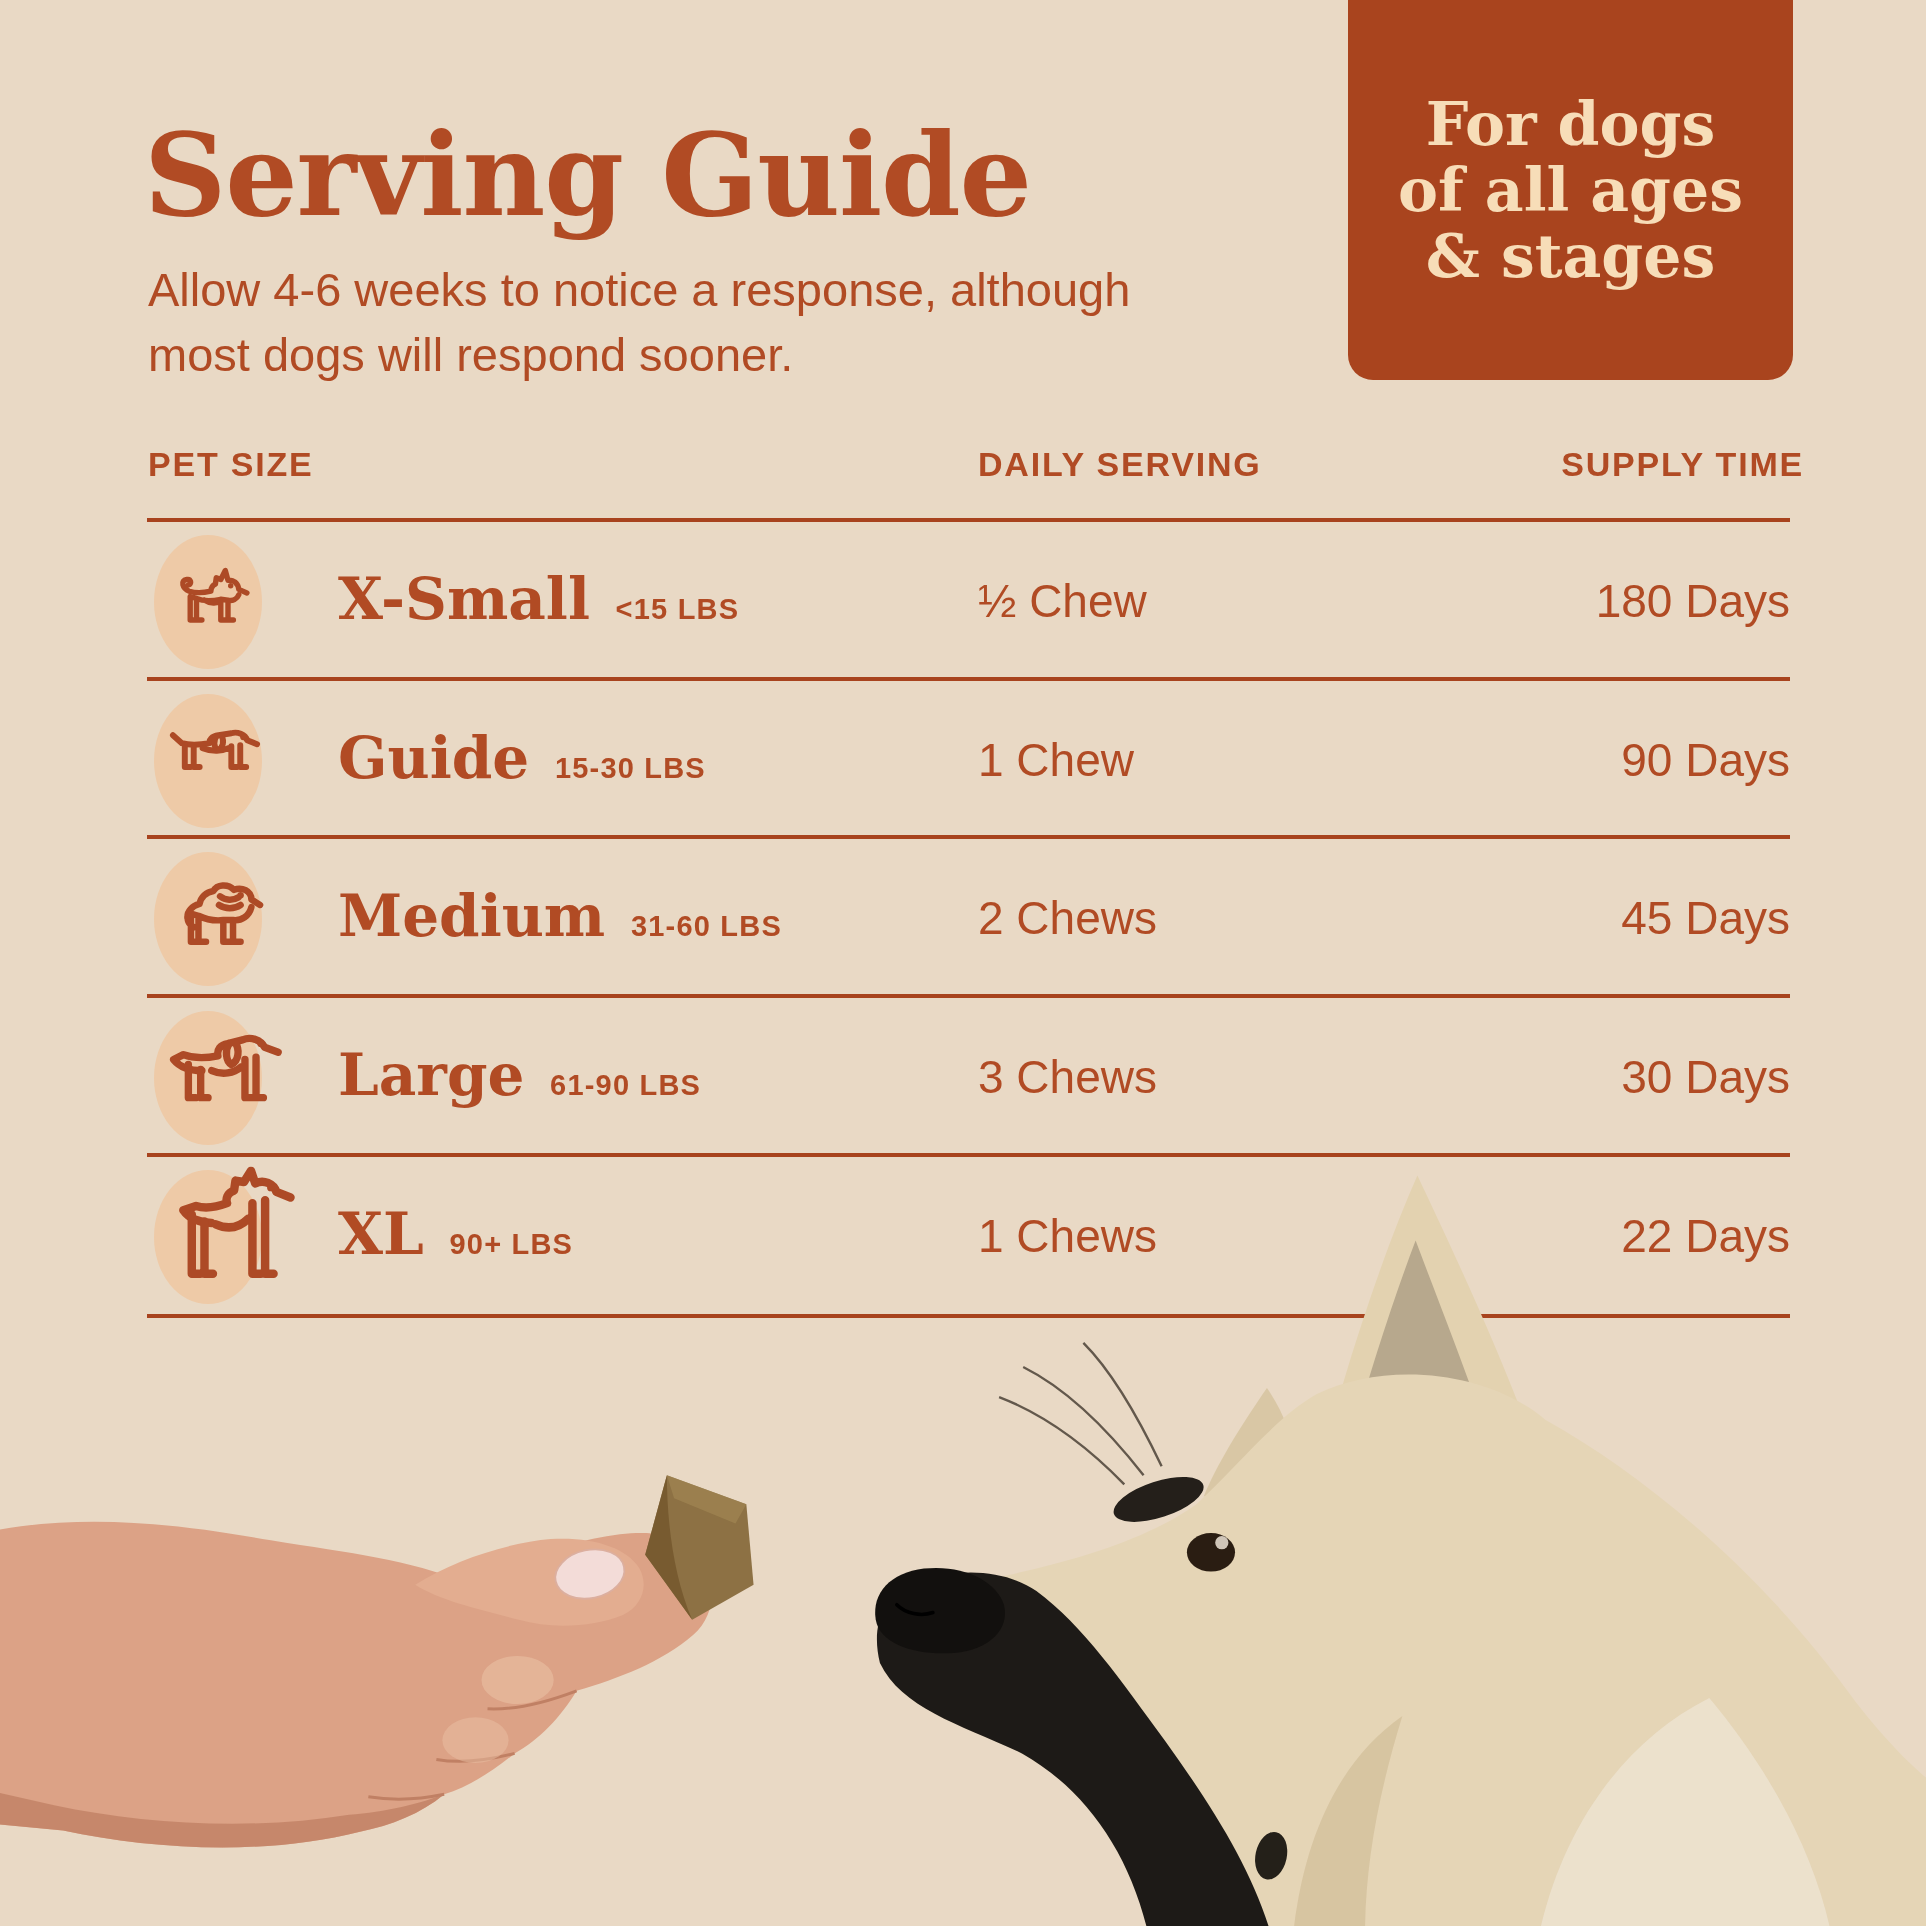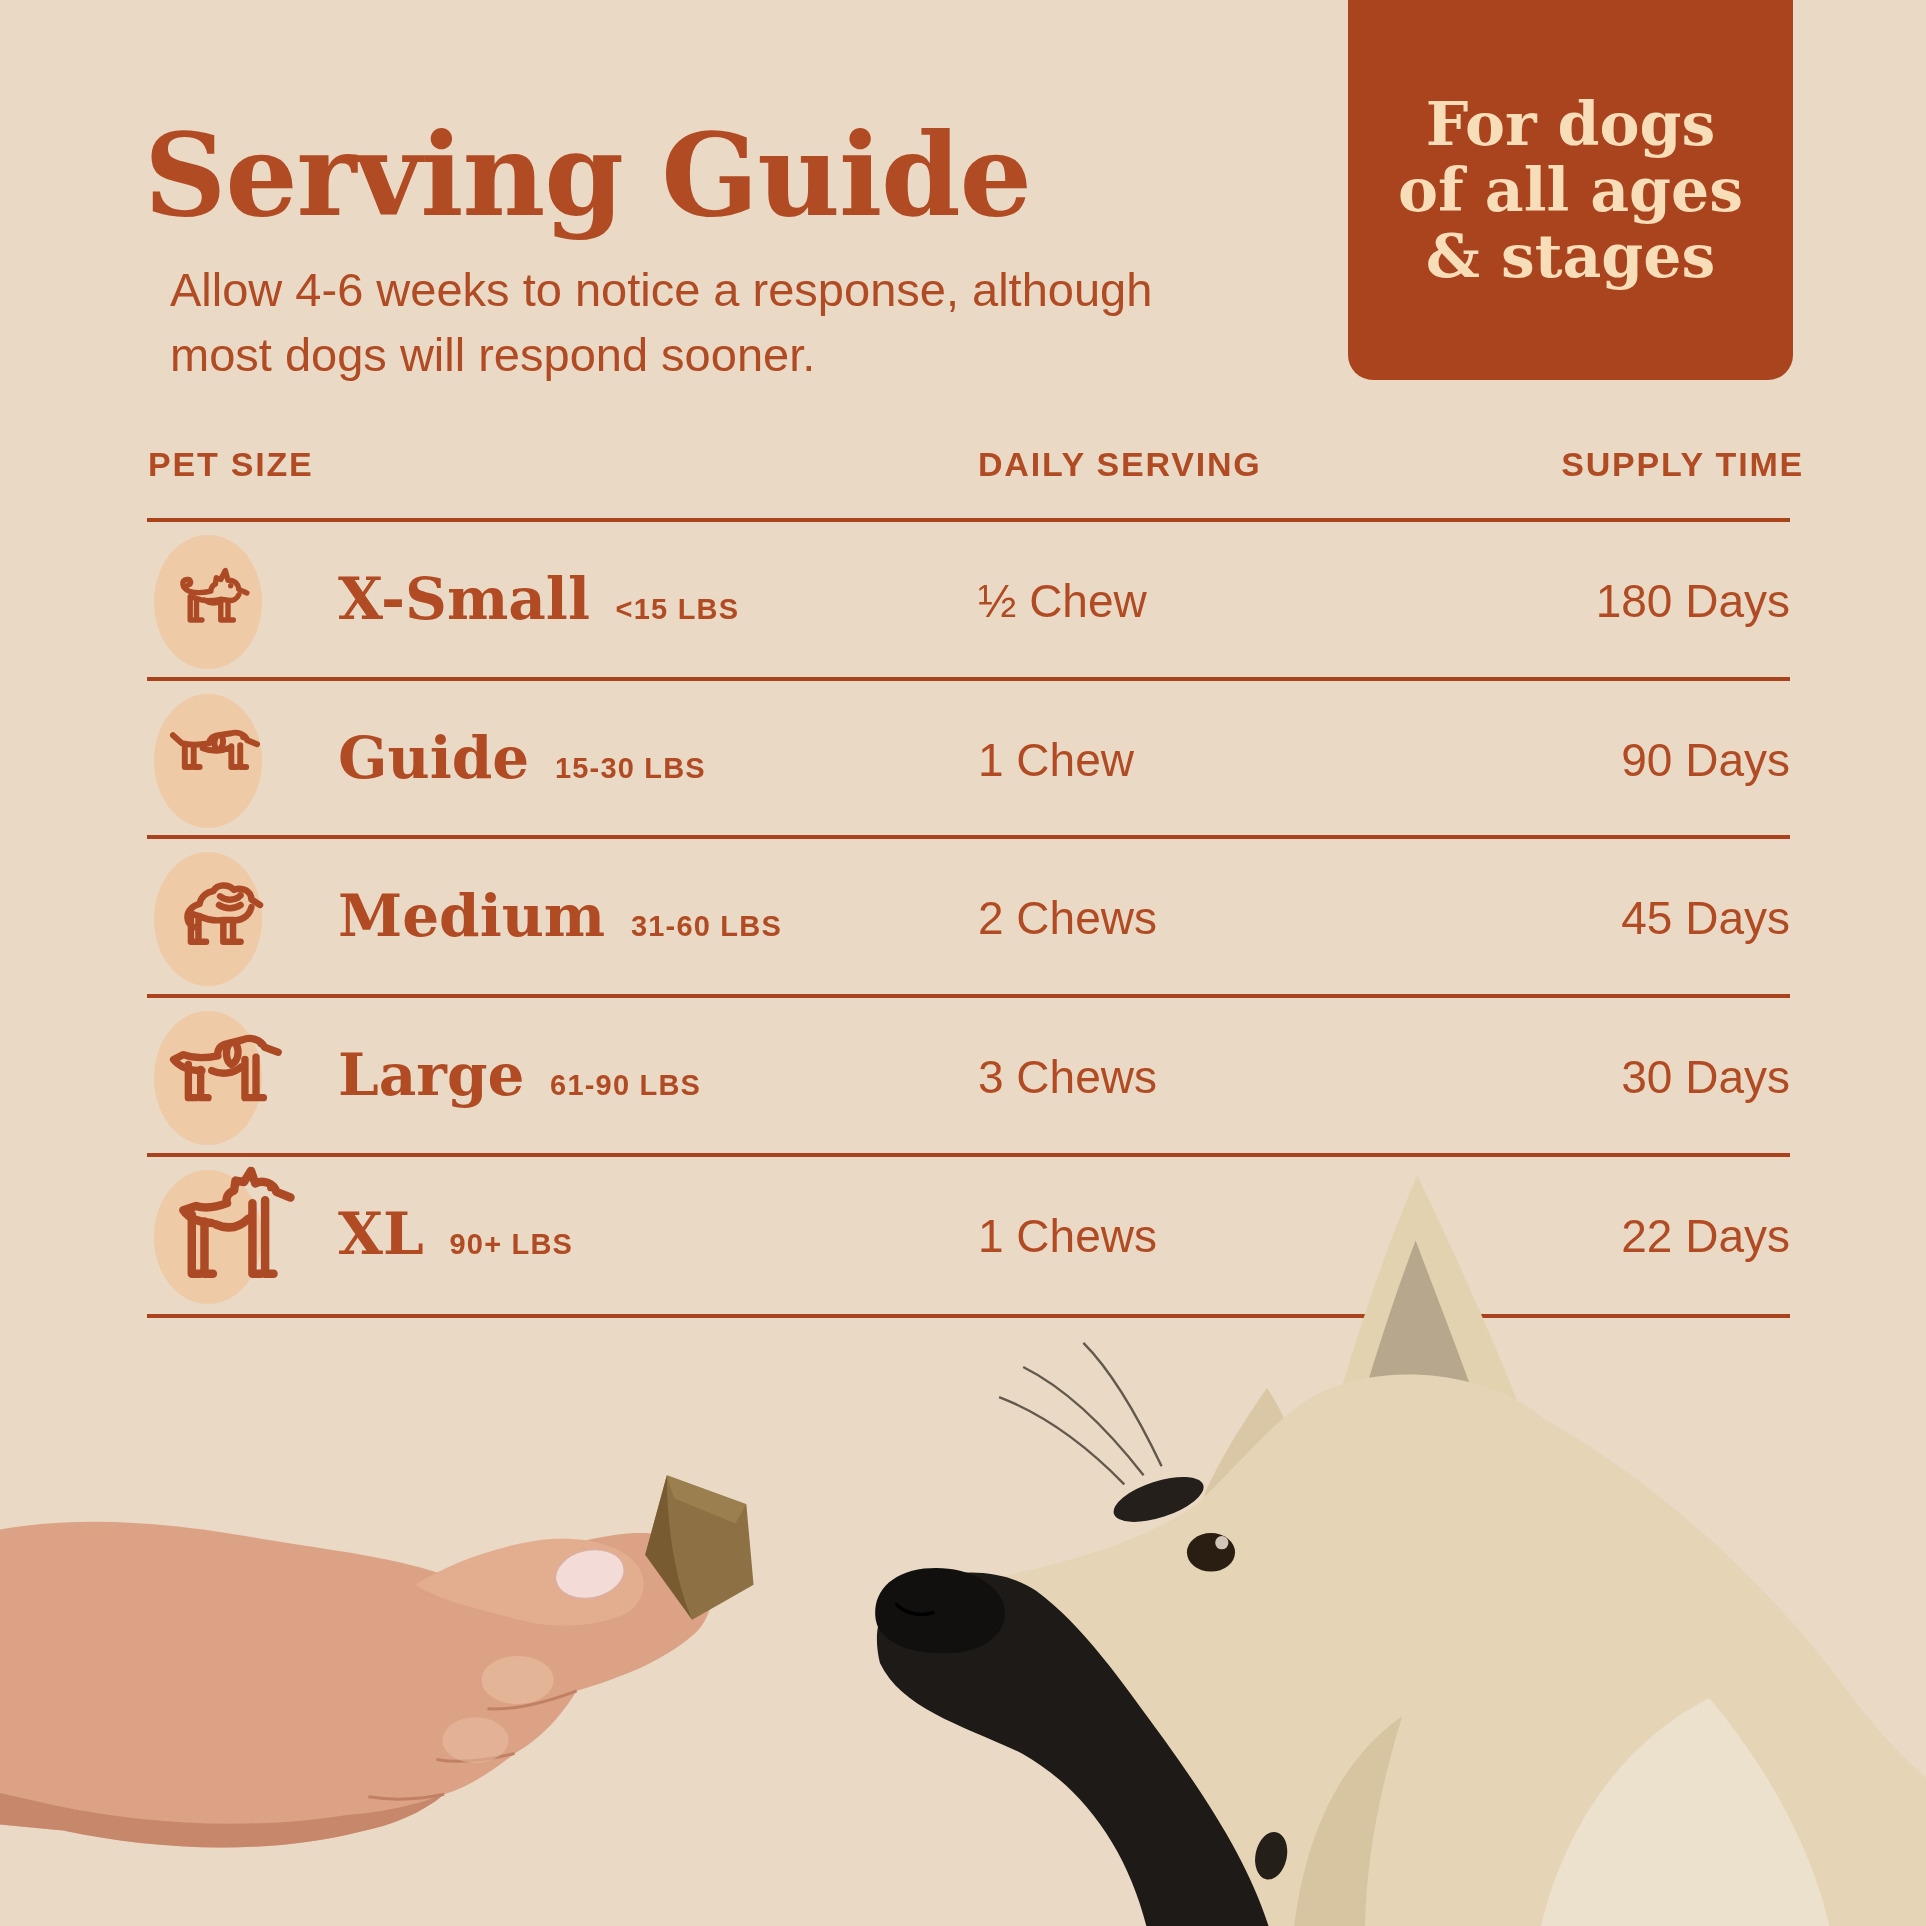--- a/index.html
+++ b/index.html
@@ -8,21 +8,21 @@
     --div:#a8431e;
     --badgebg:#a9441e;
     --badgetx:#f7ddb8;
     --peach:#eecaa7;
     --iconstroke:#ad4a26;
   }
   html,body{margin:0;padding:0;background:var(--bg);}
   .canvas{position:relative;width:1926px;height:1926px;background:var(--bg);overflow:hidden;
           font-family:"Liberation Sans",sans-serif;color:var(--accent);}
   .title{position:absolute;left:144px;top:118px;font:700 114px/1 "DejaVu Serif",serif;letter-spacing:-1.2px;color:var(--accent);white-space:nowrap;}
-  .subtitle{position:absolute;left:148px;top:258px;font:400 47px/1.38 "Liberation Sans",sans-serif;color:var(--accent);margin-left:22px;}
+  .subtitle{position:absolute;left:148px;top:258px;font:400 47px/1.38 "Liberation Sans",sans-serif;color:var(--accent);}
   .badge{position:absolute;left:1348px;top:0;width:445px;height:380px;background:var(--badgebg);
          border-radius:0 0 25px 25px;display:flex;flex-direction:column;justify-content:center;align-items:center;text-align:center;}
   .badge-line{font:700 60px/1.1 "DejaVu Serif",serif;color:var(--badgetx);white-space:nowrap;}
   .thead{position:absolute;left:0;top:447px;width:1926px;height:36px;font:700 34px/1 "Liberation Sans",sans-serif;letter-spacing:1.8px;color:var(--accent);}
   .th-pet{position:absolute;left:148px;text-align:center;}
   .th-serving{position:absolute;left:978px;}
   .th-supply{position:absolute;right:122px;text-align:right;}
   .row{position:absolute;left:147px;width:1643px;height:159px;border-top:4.2px solid var(--div);}
   .divider-end{position:absolute;left:147px;top:1314px;width:1643px;height:4.2px;background:var(--div);}
   .icon-wrap{position:absolute;left:0;top:0;width:187px;height:100%;}

